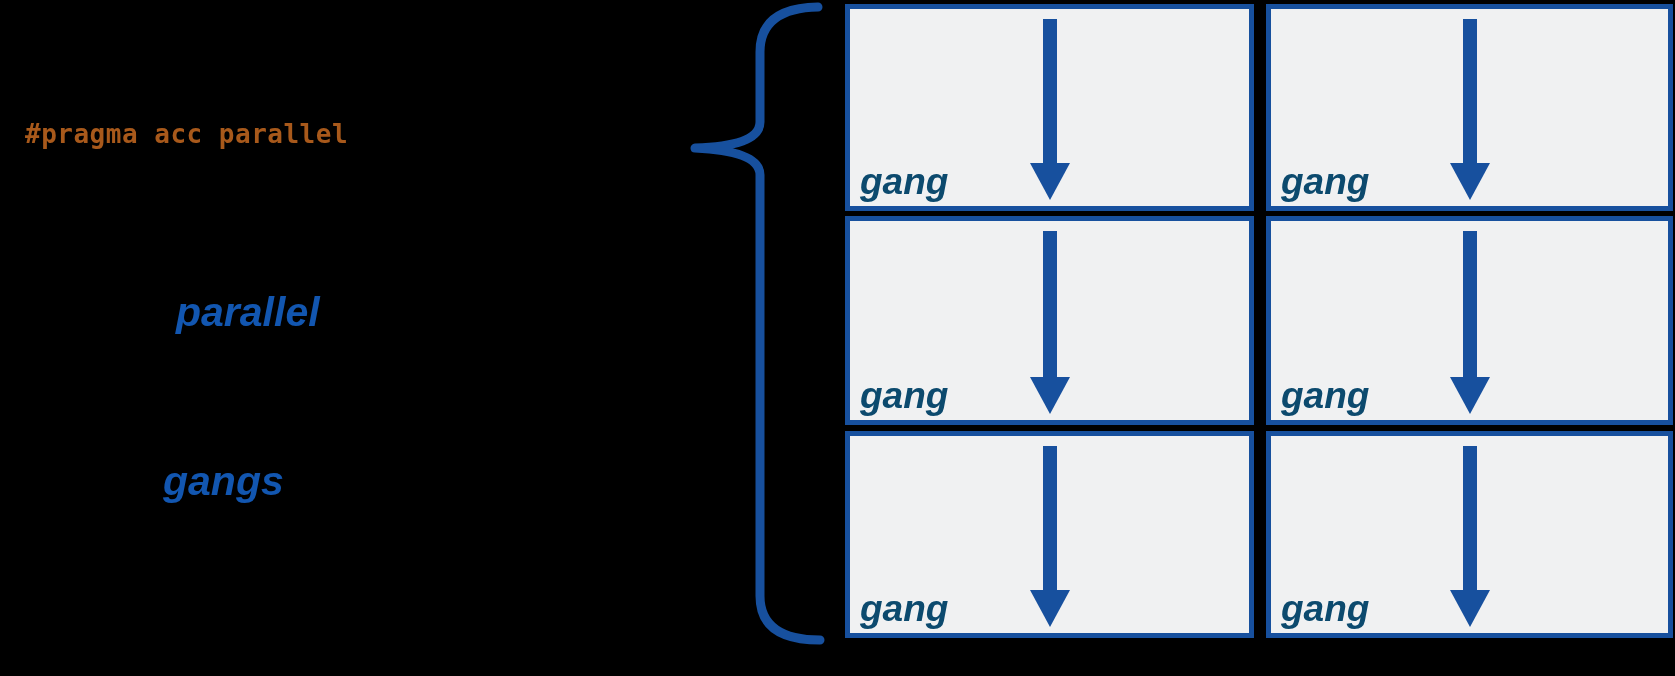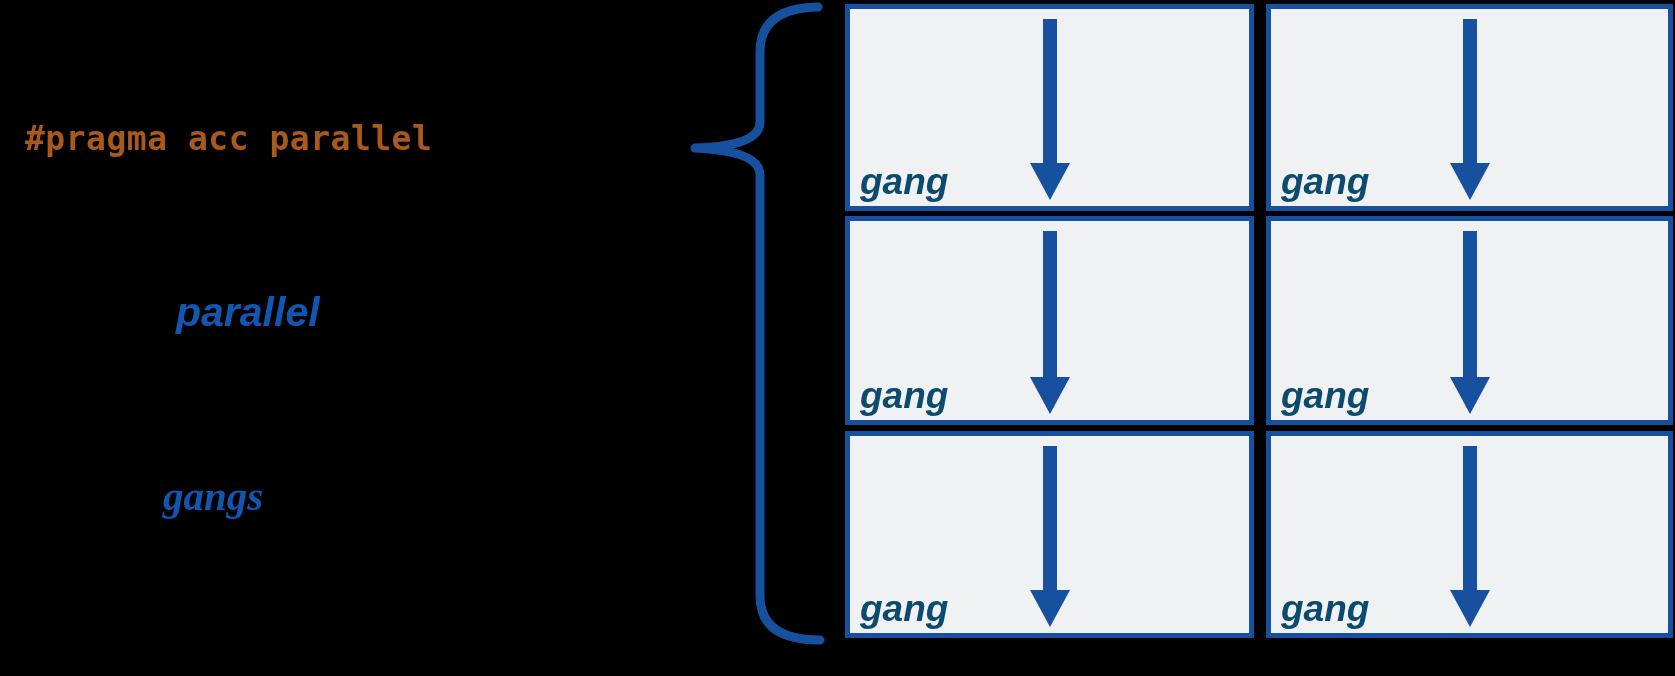--- a/index.html
+++ b/index.html
@@ -8,35 +8,35 @@
     width:1675px;height:676px;
     background:#000000;
     overflow:hidden;
     font-family:"Liberation Sans",sans-serif;
   }
   .pragma-text{
     position:absolute;
     left:25px;top:119px;
     font-family:"DejaVu Sans Mono",monospace;
     font-weight:bold;
-    font-size:33px;
+    font-size:26px;
     letter-spacing:0.5px;
     color:#A8591B;
     white-space:pre;
   }
   .heading{
     position:absolute;
     font-weight:bold;
     font-style:italic;
     font-size:41px;
     color:#1256B0;
     white-space:pre;
   }
   .heading-parallel{left:176px;top:289px;text-align:center;}
-  .heading-gangs{left:163px;top:472px;font-family:Liberation Serif, serif;}
+  .heading-gangs{left:163px;top:458px;}
   .brace-wrap{
     position:absolute;
     left:685px;top:0px;
     width:150px;height:662px;
   }
   .gang-box{
     position:absolute;
     background:#F0F1F2;
     border:5px solid #17509E;
     box-sizing:border-box;

